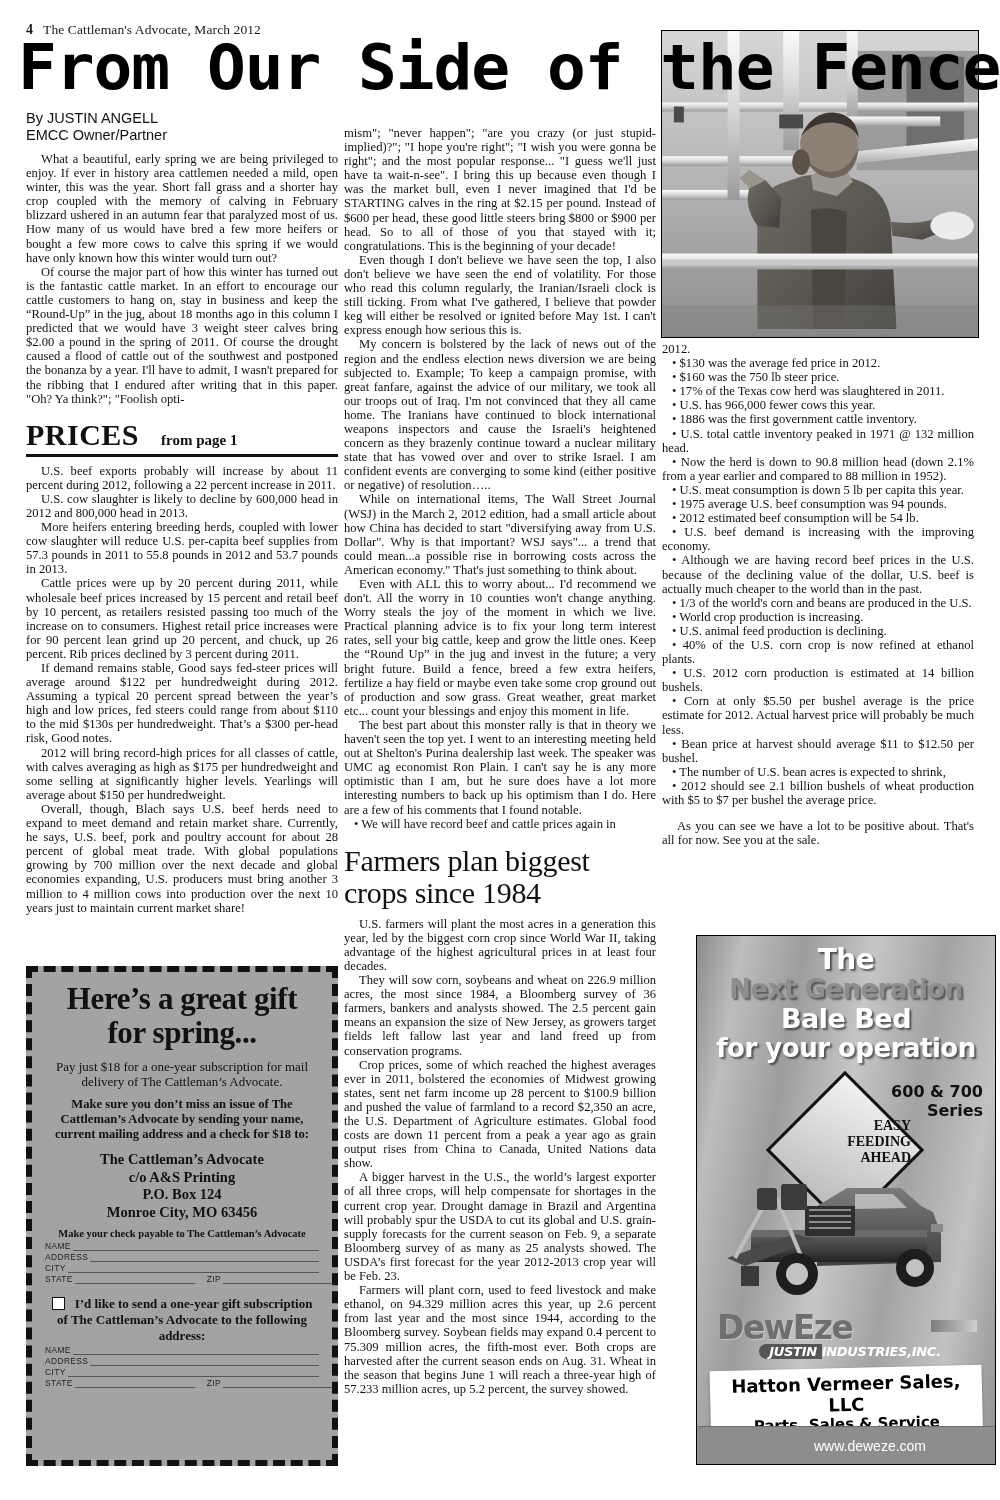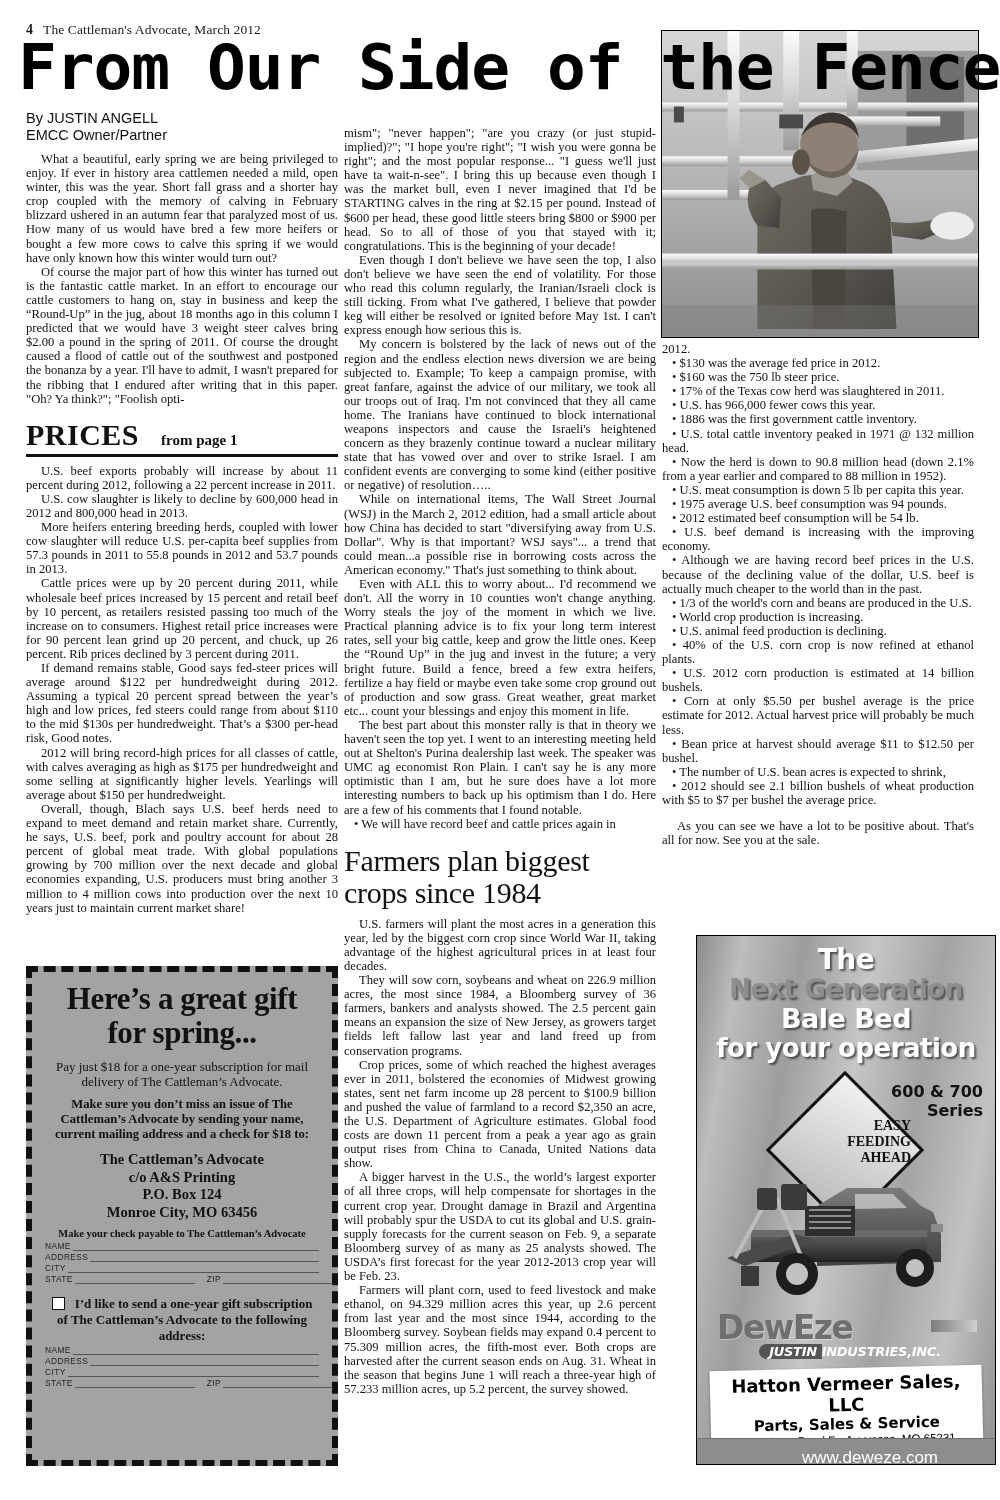--- a/index.html
+++ b/index.html
@@ -243,25 +243,25 @@
     text-align:center;
     transform:rotate(-1.4deg);
     box-shadow:0 1px 3px rgba(0,0,0,.35);
   }
   .dealer .d1 { font-family:"DejaVu Sans", sans-serif; font-weight:bold; font-size:18px; line-height:21px; }
   .dealer .d2 { font-family:"DejaVu Sans", sans-serif; font-weight:bold; font-size:15px; line-height:18px; }
   .dealer .d3 { font-family:"Liberation Sans", sans-serif; font-size:11.5px; line-height:14px; }
   .dealer .d4 { font-family:"DejaVu Sans", sans-serif; font-weight:bold; font-size:17px; line-height:20px; }
   .ad .weburl {
     position:absolute; left:0; bottom:0; width:100%;
-    height:26px; line-height:38px;
+    height:38px; line-height:38px;
     background:#8d8d8d;
     color:#fff; text-align:center;
     font-family:"Liberation Sans", sans-serif;
-    font-size:17px;
+    font-size:14px;
     border-top:1px solid #6d6d6d;
     padding-left:48px;
   }
 </style>
 </head>
 <body>
 
 <div class="page">
 
   <div class="folio">

